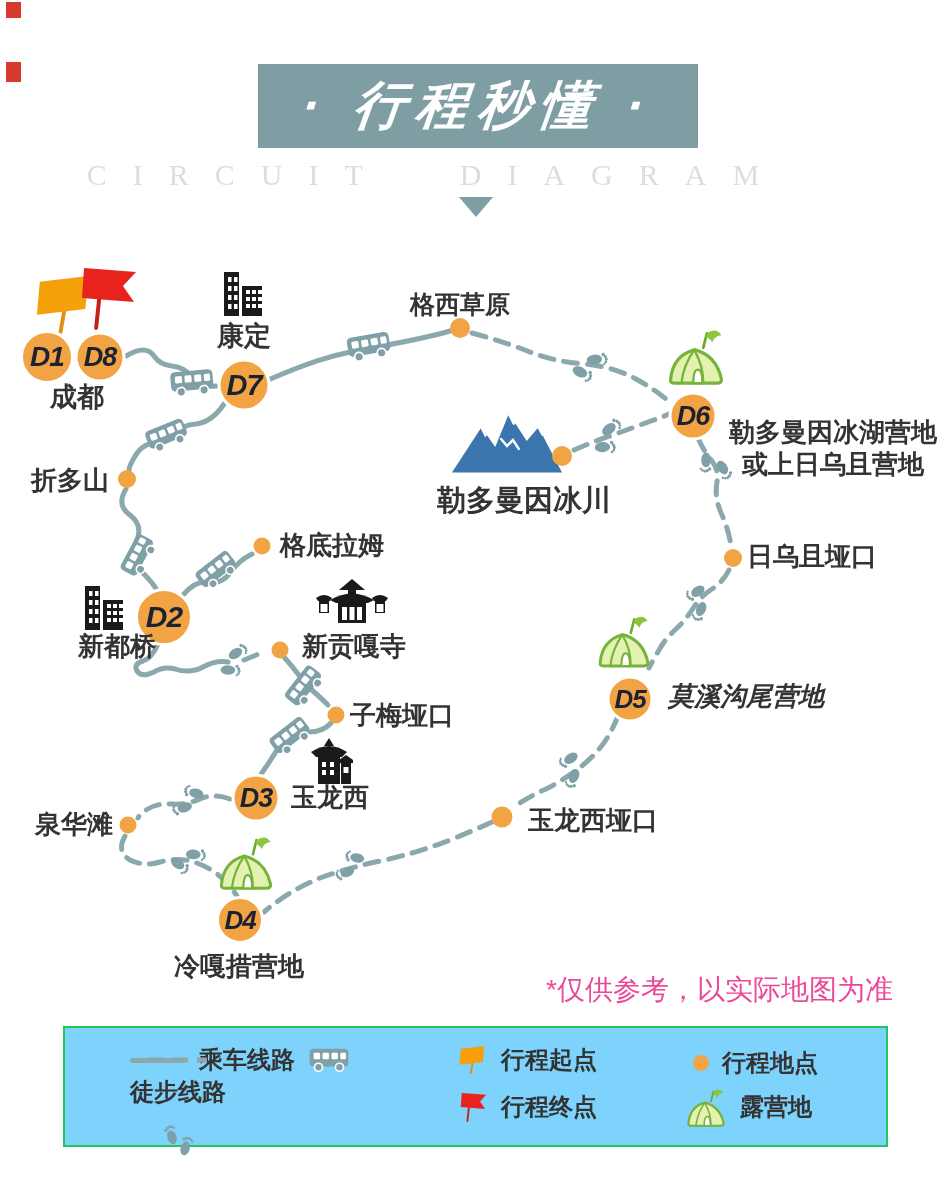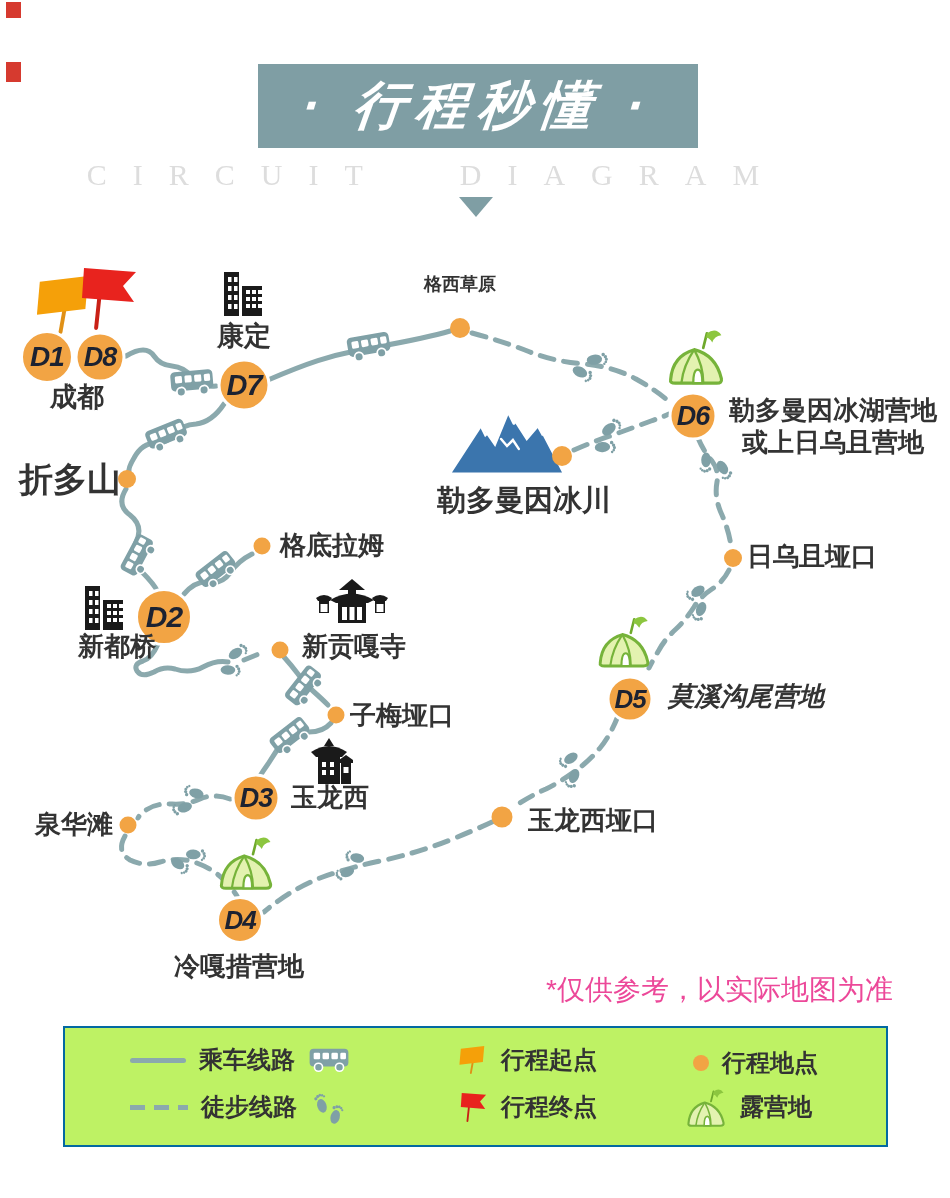--- a/index.html
+++ b/index.html
@@ -25,21 +25,21 @@
        font-style:italic;font-weight:900;color:#1c2231;box-sizing:border-box;z-index:4;
        letter-spacing:-1px;}
   .lbl{position:absolute;transform:translate(-50%,-50%);font-size:26px;font-weight:600;color:#333;
        white-space:nowrap;z-index:5;}
   .lbl-block{position:absolute;z-index:5;font-size:26px;font-weight:600;color:#333;
        text-align:center;line-height:32px;white-space:nowrap;}
   .note{position:absolute;right:57px;top:971px;font-size:28px;color:#ec4899;z-index:5;}
   .artifact{position:absolute;background:#d63a2f;z-index:6;}
   
   .legend{position:absolute;left:63px;top:1026px;width:825px;height:121px;
-          border:2px solid #0369a1;box-sizing:border-box;z-index:6;background:#bef264;}
+          border:2px solid #22c55e;box-sizing:border-box;z-index:6;background:#7dd3fc;}
   .legend-item{position:absolute;display:flex;align-items:center;gap:13px;
           transform:translateY(-50%);font-size:24px;font-weight:600;color:#333;white-space:nowrap;}
   .line-solid{width:56px;height:5px;border-radius:3px;background:#8BA9AD;}
   .line-dashed{width:58px;height:5px;
           background:repeating-linear-gradient(90deg,#8BA9AD 0 15px,transparent 15px 24px);}
   .legend-dot{width:16px;height:16px;border-radius:50%;background:#F2A444;}
 </style>
 </head>
 <body>
 
@@ -279,27 +279,27 @@
   <div class="day" style="left:100px;top:357px;width:51px;height:51px;font-size:27px;">D8</div>
   <div class="day" style="left:244px;top:385px;width:53px;height:53px;font-size:29px;">D7</div>
   <div class="day" style="left:693px;top:416px;width:49px;height:49px;font-size:27px;">D6</div>
   <div class="day" style="left:164px;top:617px;width:58px;height:58px;font-size:30px;">D2</div>
   <div class="day" style="left:630px;top:699px;width:47px;height:47px;font-size:26px;">D5</div>
   <div class="day" style="left:256px;top:798px;width:49px;height:49px;font-size:27px;">D3</div>
   <div class="day" style="left:240px;top:920px;width:48px;height:48px;font-size:26px;">D4</div>
 
   <div class="lbl" style="left:77px;top:397px;font-size:27px;">成都</div>
   <div class="lbl" style="left:244px;top:336px;font-size:27px;">康定</div>
-  <div class="lbl" style="left:460px;top:284px;font-size:18px;text-align:center;">格西草原</div>
-  <div class="lbl-block" style="left:727px;top:396px;width:212px;font-family:Liberation Mono, monospace;">
+  <div class="lbl" style="left:460px;top:304px;font-size:25px;text-align:center;">格西草原</div>
+  <div class="lbl-block" style="left:727px;top:416px;width:212px;">
     <div>勒多曼因冰湖营地</div>
     <div>或上日乌且营地</div>
   </div>
   <div class="lbl" style="left:524px;top:501px;font-size:29px;">勒多曼因冰川</div>
-  <div class="lbl" style="left:70px;top:480px;font-size:34px;">折多山</div>
+  <div class="lbl" style="left:70px;top:480px;font-size:26px;">折多山</div>
   <div class="lbl" style="left:332px;top:545px;">格底拉姆</div>
   <div class="lbl" style="left:117px;top:646px;">新都桥</div>
   <div class="lbl" style="left:354px;top:646px;">新贡嘎寺</div>
   <div class="lbl" style="left:402px;top:715px;">子梅垭口</div>
   <div class="lbl" style="left:330px;top:797px;">玉龙西</div>
   <div class="lbl" style="left:812px;top:556px;">日乌且垭口</div>
   <div class="lbl" style="left:746px;top:696px;font-style:italic;">莫溪沟尾营地</div>
   <div class="lbl" style="left:593px;top:820px;">玉龙西垭口</div>
   <div class="lbl" style="left:74px;top:824px;">泉华滩</div>
   <div class="lbl" style="left:239px;top:966px;">冷嘎措营地</div>
@@ -307,21 +307,21 @@
   <div class="note">*仅供参考，以实际地图为准</div>
 
   <div class="legend">
     <div class="legend-item" style="left:65px;top:32px;">
       <span class="line-solid"></span>
       <span>乘车线路</span>
       <svg width="42" height="30" viewBox="-26 -16 52 32">
           <use href="#sym-bus"></use>
         </svg>
     </div>
-    <div class="legend-item" style="left:65px;top:79px;">
+    <div class="legend-item" style="left:65px;top:79px;flex-direction:column;">
       <span class="line-dashed"></span>
       <span>徒步线路</span>
       <svg width="36" height="36" viewBox="-18 -18 36 36">
           <use href="#sym-feet"></use>
         </svg>
     </div>
     <div class="legend-item" style="left:393px;top:32px;">
       <svg width="30" height="34" viewBox="0 0 64 72">
           <use href="#sym-flag-start"></use>
         </svg>

